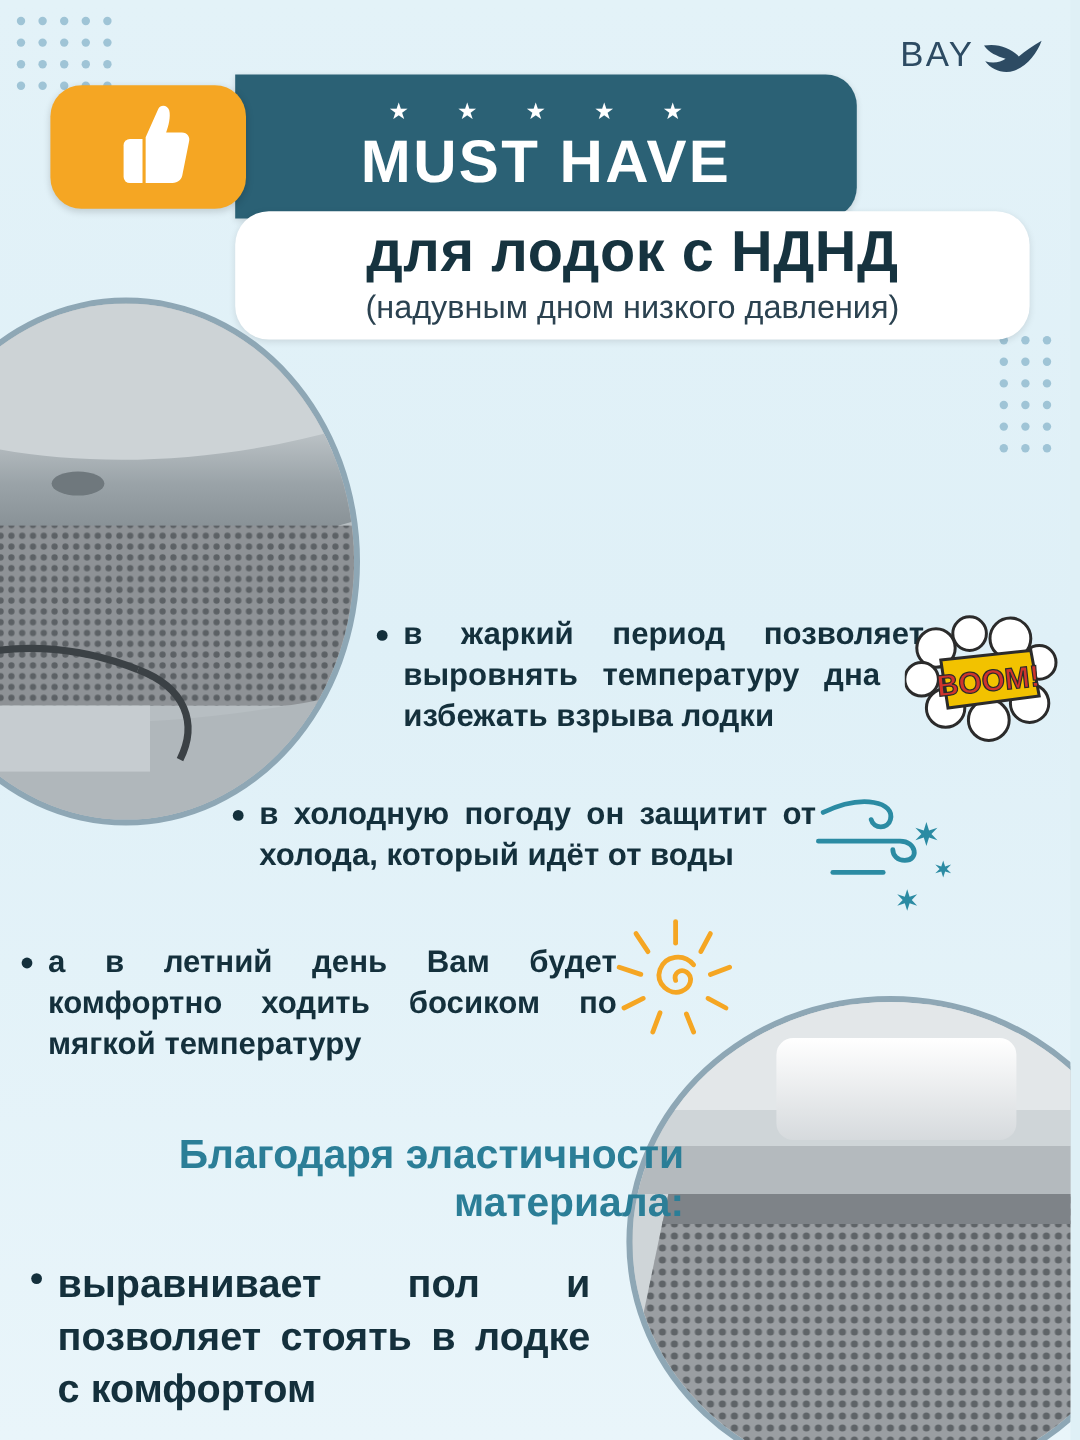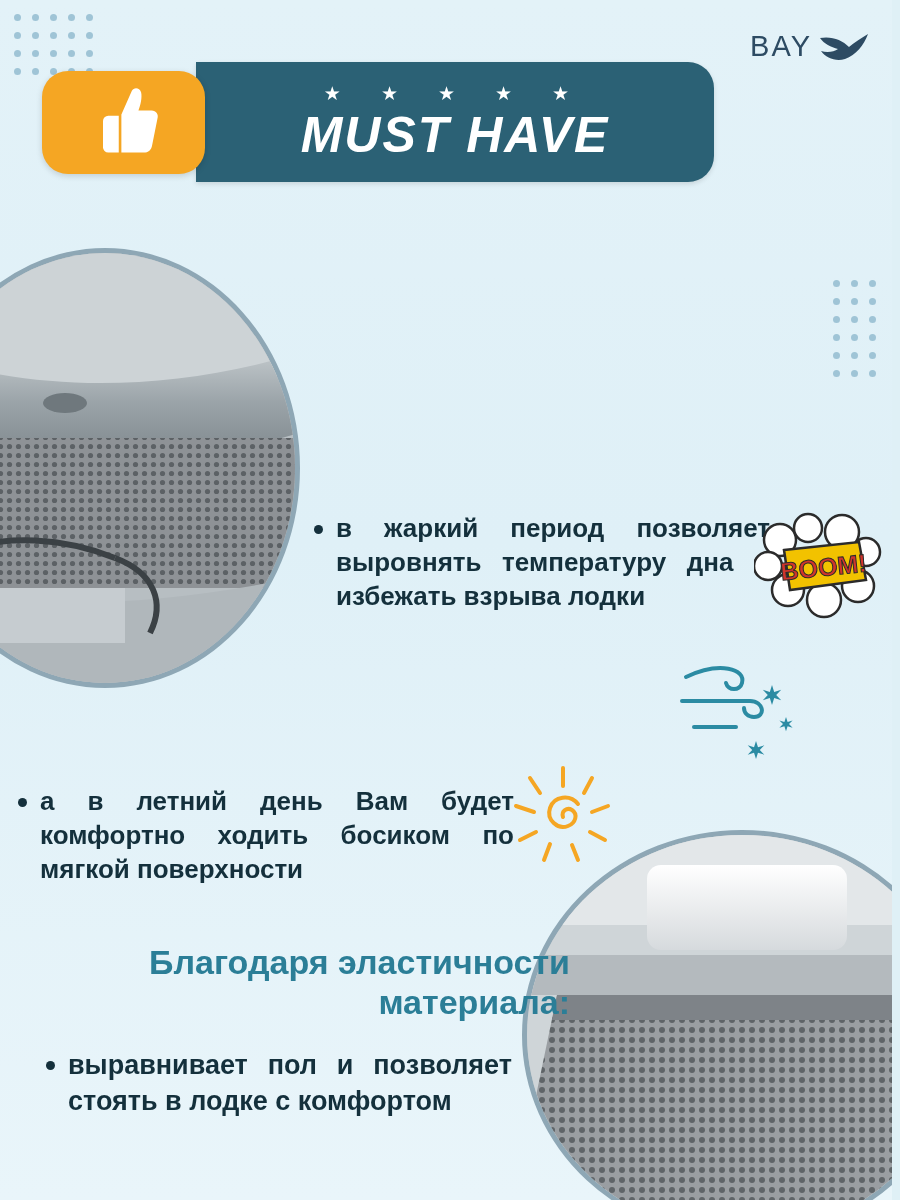--- a/index.html
+++ b/index.html
@@ -96,21 +96,20 @@
     top: 48px;
     left: 0;
     width: 100%;
     text-align: center;
     color: #ffffff;
     font-family: "Liberation Sans", sans-serif;
     font-weight: bold;
     font-size: 50px;
     letter-spacing: 2px;
     line-height: 1;
-    font-style: italic;
   }
 
   
   .thumb-badge {
     position: absolute;
     top: 71px;
     left: 42px;
     width: 163px;
     height: 103px;
     background: #f5a623;
@@ -255,23 +254,23 @@
     font-family: "Liberation Sans", sans-serif;
     font-weight: bold;
     font-size: 34px;
     line-height: 1.18;
     color: #2b7e97;
     text-align: right;
   }
   .b4 {
     position: absolute;
     top: 1048px;
-    left: 42px;
+    left: 22px;
     width: 470px;
-    font-size: 27px;
+    font-size: 33px;
     line-height: 1.32;
   }
 
   
   .boom {
     position: absolute;
     top: 510px;
     right: 8px;
     width: 130px;
     height: 110px;
@@ -355,20 +354,24 @@
 
   <div class="thumb-badge">
     <span>
       <svg viewBox="0 0 64 64" width="84" height="84" aria-hidden="true">
         <path d="M20 28 L28 28 L28 56 L20 56 A4 4 0 0 1 16 52 L16 32 A4 4 0 0 1 20 28 Z" fill="#ffffff"></path>
         <path d="M30 27 L38 9 C39.5 6 44 6.5 45 10 C46 14 44.5 20 43 24 L53 24 C56.5 24 58.5 27 57.5 30 L53.5 50 C53 54 50.5 56 47 56 L30 56 Z" fill="#ffffff"></path>
       </svg>
     </span>
   </div>
 
+  <div class="subbanner">
+    <div class="subbanner-title">для лодок с НДНД</div>
+    <div class="subbanner-sub">(надувным дном низкого давления)</div>
+  </div>
 
   <div class="photo top">
     <svg class="boat-img" viewBox="0 0 380 430" preserveAspectRatio="xMidYMid slice" aria-hidden="true">
       <defs>
         <linearGradient id="tubeg" x1="0" y1="0" x2="0" y2="1">
           <stop offset="0%" stop-color="#c9cfd2"></stop>
           <stop offset="50%" stop-color="#9aa3a8"></stop>
           <stop offset="100%" stop-color="#7d868b"></stop>
         </linearGradient>
         <pattern id="evap" width="9" height="9" patternUnits="userSpaceOnUse">
@@ -407,22 +410,25 @@
       <path d="M30 160 L400 160 L450 400 L-20 400 Z" fill="url(#evap2)"></path>
       <path d="M30 160 L400 160 L405 185 L25 185 Z" fill="#7e8388"></path>
       <path d="M-20 380 H450 V400 H-20 Z" fill="#8c9296"></path>
     </svg>
   </div>
 
 
   <ul class="bullets b1">
     <li>в жаркий период позволяет выровнять температуру дна и избежать взрыва лодки</li>
   </ul>
+  <ul class="bullets b2">
+    <li>в холодную погоду он защитит от холода, который идёт от воды</li>
+  </ul>
   <ul class="bullets b3">
-    <li>а в летний день Вам будет комфортно ходить босиком по мягкой поверхности</li>
+    <li>а в летний день Вам будет комфортно ходить босиком по мягкой температуру</li>
   </ul>
 
   <div class="lead2">Благодаря эластичности материала:</div>
   <ul class="bullets b4">
     <li>выравнивает пол и позволяет стоять в лодке с комфортом</li>
   </ul>
 
   <div class="boom">
     <svg viewBox="0 0 130 110" width="130" height="110" aria-hidden="true">
       <g fill="#ffffff" stroke="#2b2b2b" stroke-width="2.5">

